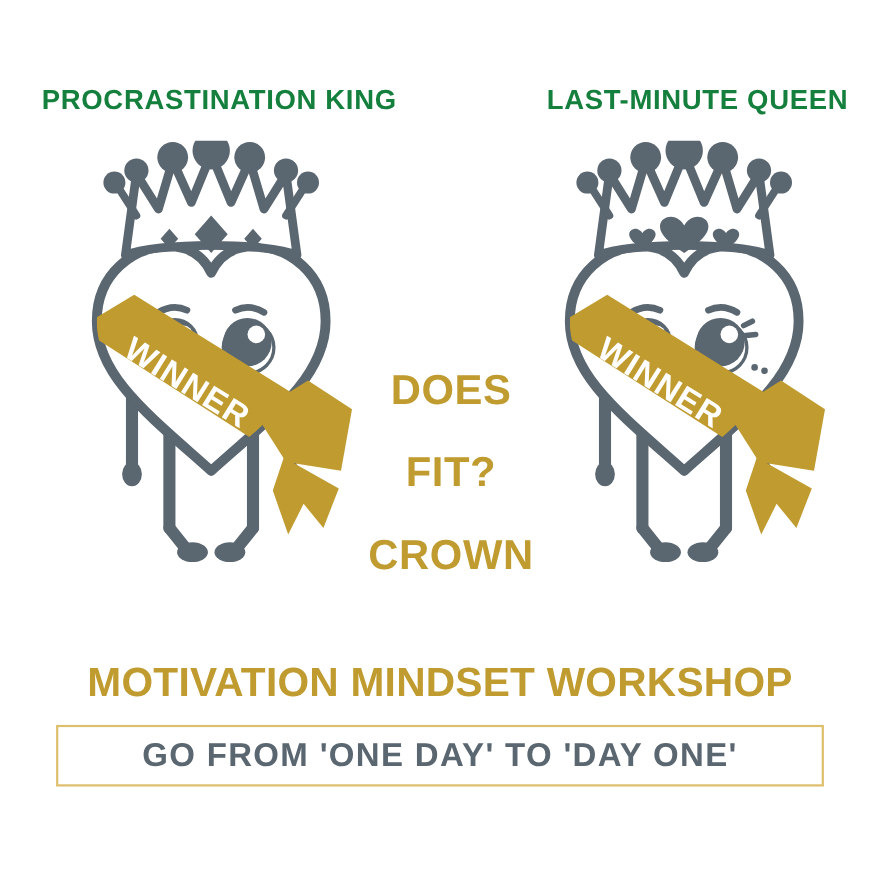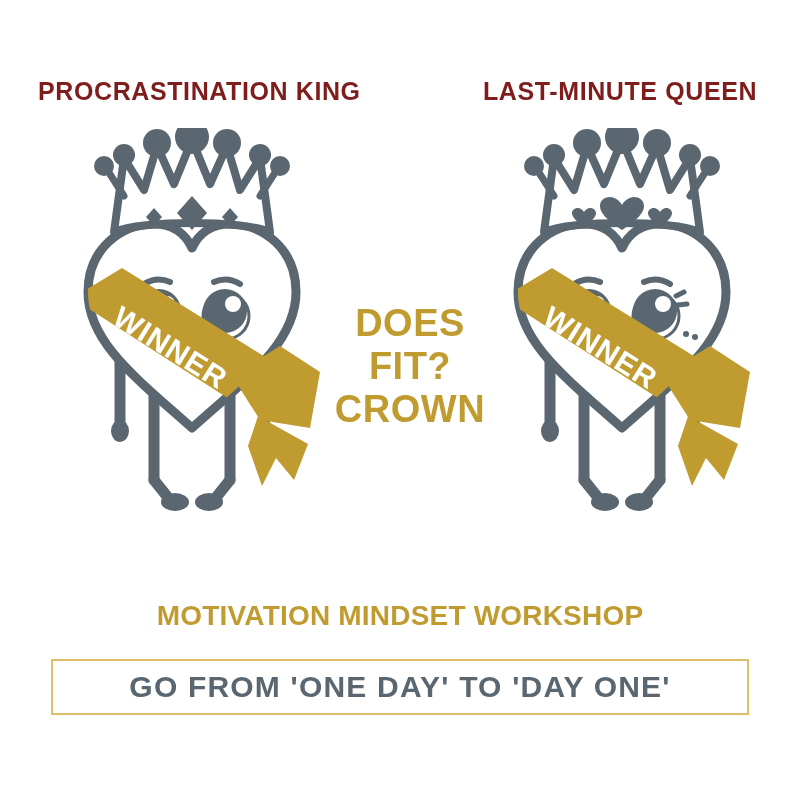--- a/index.html
+++ b/index.html
@@ -20,26 +20,26 @@
   }
 
   
   .char-label {
     position: absolute;
     top: 77px;
     font-family: "Liberation Sans", sans-serif;
     font-weight: bold;
     font-size: 25px;
     letter-spacing: 0.6px;
-    color: #7f1d1d;
+    color: #15803d;
     white-space: nowrap;
     line-height: 28px;
   }
   #label-king  { left: 38px; }
-  #label-queen { left: 483px; }
+  #label-queen { left: 497px; }
 
   
   .character {
     position: absolute;
     top: 128px;
   }
   #char-king  { left: 62px;  width: 260px; height: 410px; }
   #char-queen { left: 492px; width: 260px; height: 410px; }
 
   .character svg { display: block; width: 100%; height: 100%; }
@@ -51,32 +51,32 @@
     top: 302px;
     width: 160px;
     text-align: center;
     font-family: "Liberation Sans", sans-serif;
     font-weight: bold;
     font-size: 38px;
     line-height: 43px;
     letter-spacing: 0.5px;
     color: #C09B30;
   }
-  #center-question .q-line { display: block; }
+  #center-question .q-line { display: block; margin-top: 32px; }
 
   
   #headline {
     position: absolute;
     left: 0;
     top: 600px;
     width: 800px;
     text-align: center;
     font-family: "Liberation Sans", sans-serif;
     font-weight: bold;
-    font-size: 28px;
+    font-size: 37px;
     letter-spacing: 0.2px;
     color: #C09B30;
     white-space: nowrap;
   }
   #subtitle-box {
     position: absolute;
     left: 51px;
     top: 659px;
     width: 698px;
     height: 56px;

